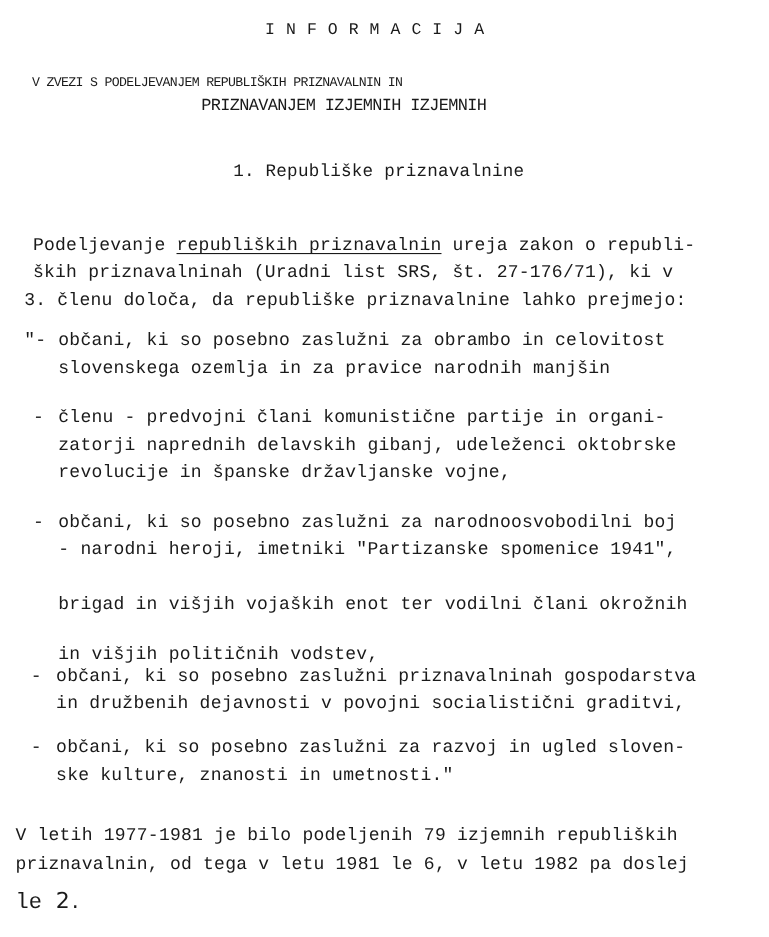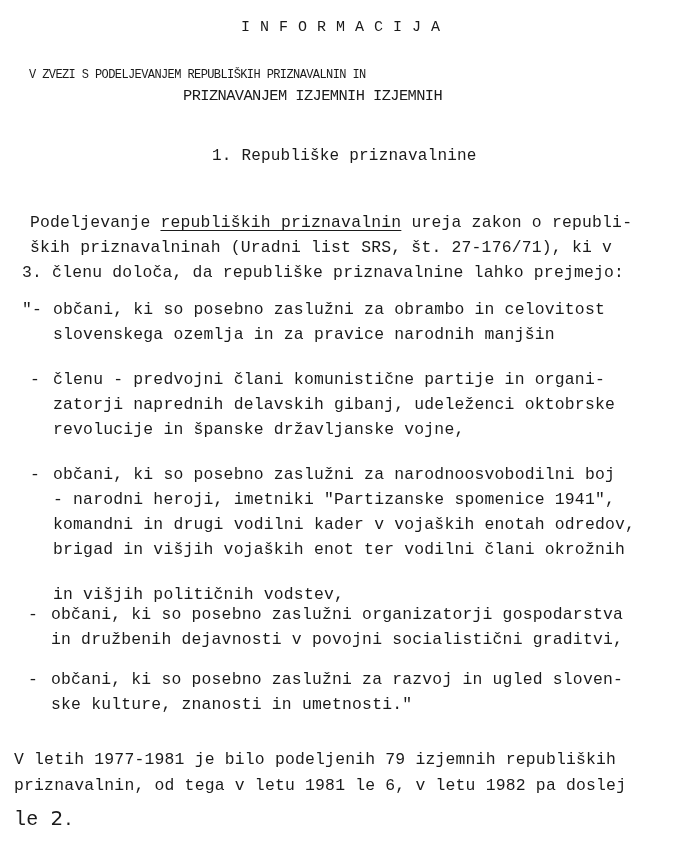--- a/index.html
+++ b/index.html
@@ -35,26 +35,25 @@
   <div class="line" style="left:53px;top:325px;">slovenskega ozemlja in za pravice narodnih manjšin</div>
 
   <div class="line" style="left:30px;top:370px;">-</div>
   <div class="line" style="left:53px;top:370px;">členu - predvojni člani komunistične partije in organi-</div>
   <div class="line" style="left:53px;top:395px;">zatorji naprednih delavskih gibanj, udeleženci oktobrske</div>
   <div class="line" style="left:53px;top:420px;">revolucije in španske državljanske vojne,</div>
 
   <div class="line" style="left:30px;top:465px;">-</div>
   <div class="line" style="left:53px;top:465px;">občani, ki so posebno zaslužni za narodnoosvobodilni boj</div>
   <div class="line" style="left:53px;top:490px;">- narodni heroji, imetniki "Partizanske spomenice 1941",</div>
-  <div class="line" style="left:53px;top:515px;">komandni in drugi vodilni kader v vojaških enotah odredov,</div>
   <div class="line" style="left:53px;top:540px;">brigad in višjih vojaških enot ter vodilni člani okrožnih</div>
   <div class="line" style="left:53px;top:585px;">in višjih političnih vodstev,</div>
 
   <div class="line" style="left:28px;top:605px;">-</div>
-  <div class="line" style="left:51px;top:605px;">občani, ki so posebno zaslužni organizatorji gospodarstva</div>
+  <div class="line" style="left:51px;top:605px;">občani, ki so posebno zaslužni priznavalninah gospodarstva</div>
   <div class="line" style="left:51px;top:630px;">in družbenih dejavnosti v povojni socialistični graditvi,</div>
 
   <div class="line" style="left:28px;top:670px;">-</div>
   <div class="line" style="left:51px;top:670px;">občani, ki so posebno zaslužni za razvoj in ugled sloven-</div>
   <div class="line" style="left:51px;top:695px;">ske kulture, znanosti in umetnosti."</div>
 
   <div class="line" style="left:14px;top:750px;">V letih 1977-1981 je bilo podeljenih 79 izjemnih republiških</div>
   <div class="line" style="left:14px;top:776px;">priznavalnin, od tega v letu 1981 le 6, v letu 1982 pa doslej</div>
   <div class="line" style="left:14px;top:808px;font-size:20px;"><span>le</span> <span class="hand">2.</span></div>
 </div>

